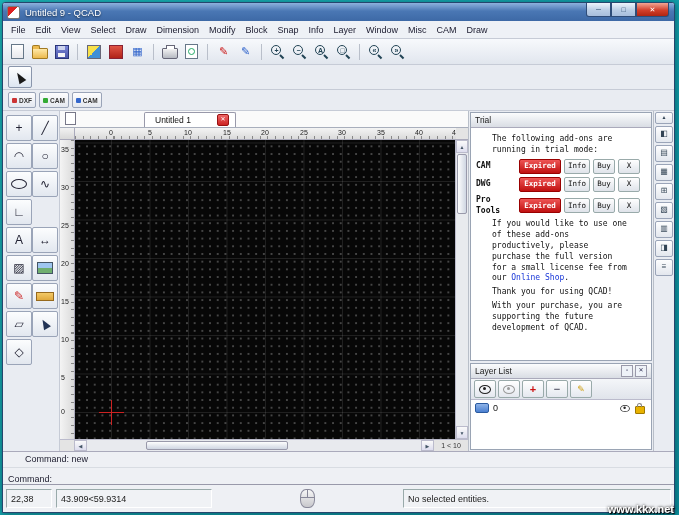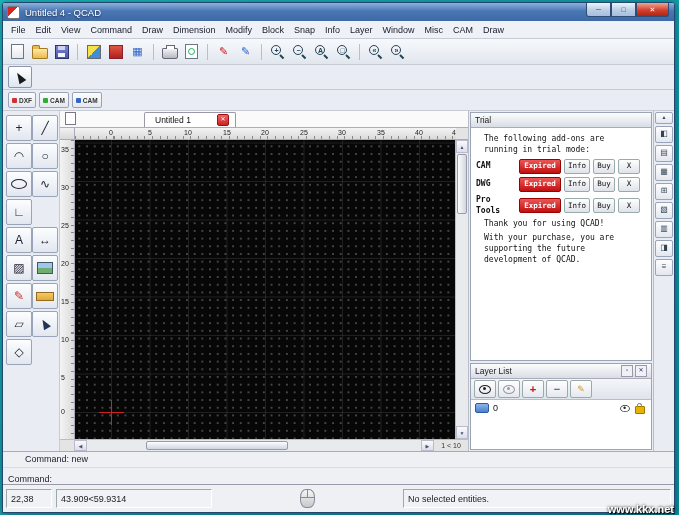--- a/index.html
+++ b/index.html
@@ -114,21 +114,21 @@
   
   .rightcol{width:184px;flex:none;display:flex;flex-direction:column;border-left:1px solid #b8bec8;background:#e9ecf2}
   .panel{display:flex;flex-direction:column;border:1px solid #9aa4b4;margin:1px;min-height:0}
   .trial-panel{height:247px;flex:none}
   .layer-panel{flex:1}
   .panel-title{height:14px;flex:none;background:linear-gradient(#fbfcfd,#d9dde4);border-bottom:1px solid #aab;display:flex;align-items:center;padding:0 4px;font-size:8.5px;color:#222}
   .panel-title .spacer{flex:1}
   .pt-icon{width:10px;height:10px;border:1px solid #99a;background:#eef2f8;font-size:6px;line-height:9px;text-align:center;color:#335;margin-left:2px}
 
   .trial-body{flex:1;background:#fff;padding:3px 5px;font-family:"DejaVu Sans Mono",monospace;font-size:8px;line-height:1.35;color:#111;overflow:hidden}
-  .t-par{margin:3px 8px}
+  .t-par{margin:3px 16px}
   .addon-row{display:flex;align-items:center;gap:3px;margin:3px 0}
   .addon-name{width:40px;font-weight:bold}
   .badge{width:40px;flex:none;background:linear-gradient(#e55,#c01010);color:#fff;font-weight:bold;font-size:7.5px;text-align:center;border:1px solid #900;border-radius:2px;padding:1.5px 0}
   .sbtn{min-width:14px;padding:1.5px 3px;background:linear-gradient(#fefefe,#dfe3ea);border:1px solid #9aa;border-radius:2px;font-size:7.5px;text-align:center}
   .link{color:#1736d8;cursor:pointer}
 
   .layer-toolbar{height:20px;flex:none;background:linear-gradient(#f4f6f9,#e0e4eb);border-bottom:1px solid #bbc;display:flex;align-items:center;gap:2px;padding:0 3px}
   .lt-btn{width:20px;height:16px;border:1px solid #9aa;border-radius:2px;background:linear-gradient(#fff,#e4e8ef);display:flex;align-items:center;justify-content:center;font-size:11px;line-height:1}
   .lt-btn.plus{color:#c11;font-weight:bold}
   .lt-btn.minus{color:#667;font-weight:bold}
@@ -172,33 +172,33 @@
   .wm-url{font-size:11px;font-weight:bold;color:#fff;text-shadow:1px 1px 1px #000,0 0 3px #000}
 </style>
 </head>
 <body>
 
 <div class="desktop">
   <div class="window">
 
     <div class="titlebar">
       <span class="app-icon"></span>
-      <span class="title-text">Untitled 4 - QCAD</span>
+      <span class="title-text">Untitled 9 - QCAD</span>
       <div class="win-controls">
         <span class="win-btn">─</span>
         <span class="win-btn">□</span>
         <span class="win-btn close">✕</span>
       </div>
     </div>
 
     <div class="menubar">
       <span class="menu-item">File</span>
       <span class="menu-item">Edit</span>
       <span class="menu-item">View</span>
-      <span class="menu-item">Command</span>
+      <span class="menu-item">Select</span>
       <span class="menu-item">Draw</span>
       <span class="menu-item">Dimension</span>
       <span class="menu-item">Modify</span>
       <span class="menu-item">Block</span>
       <span class="menu-item">Snap</span>
       <span class="menu-item">Info</span>
       <span class="menu-item">Layer</span>
       <span class="menu-item">Window</span>
       <span class="menu-item">Misc</span>
       <span class="menu-item">CAM</span>
@@ -421,20 +421,24 @@
               <span class="sbtn">Buy</span>
               <span class="sbtn">X</span>
             </div>
             <div class="addon-row">
               <span class="addon-name">Pro Tools</span>
               <span class="badge">Expired</span>
               <span class="sbtn">Info</span>
               <span class="sbtn">Buy</span>
               <span class="sbtn">X</span>
             </div>
+            <div class="t-par">
+              <span>If you would like to use one of these add-ons productively, please purchase the full version for a small license fee from our</span>
+              <a class="link">Online Shop</a><span>.</span>
+            </div>
             <div class="t-par">Thank you for using QCAD!</div>
             <div class="t-par">With your purchase, you are supporting the future development of QCAD.</div>
           </div>
         </div>
 
         <div class="panel layer-panel">
           <div class="panel-title">
             <span>Layer List</span>
             <span class="spacer"></span>
             <span class="pt-icon">▫</span>

